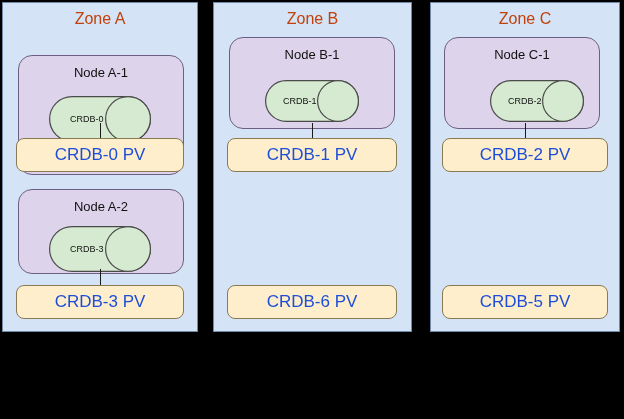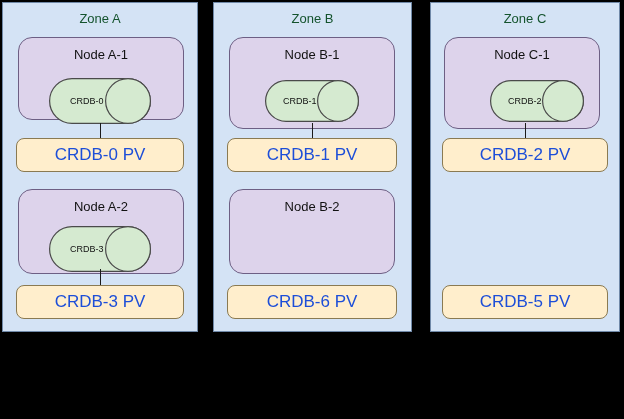--- a/index.html
+++ b/index.html
@@ -26,22 +26,22 @@
     background: #d4e3f5;
     border: 1px solid #7089a8;
     box-sizing: border-box;
   }
   .zone-title {
     position: absolute;
     left: 0;
     right: 0;
     top: 8px;
     text-align: center;
-    font-size: 13px;
-    color: #14532d;
+    font-size: 16px;
+    color: #c2410c;
     line-height: 16px;
   }
   .node {
     position: absolute;
     background: #ddd3eb;
     border: 1px solid #6d5f84;
     border-radius: 14px;
     box-sizing: border-box;
   }
   .node-title {
@@ -95,21 +95,21 @@
   }
 </style>
 </head>
 <body>
 
 <div id="canvas">
 
   <div class="zone" style="left:2px; top:2px; width:196px; height:330px;">
     <div class="zone-title">Zone A</div>
 
-    <div class="node" style="left:15px; top:34px; width:166px; height:83px;">
+    <div class="node" style="left:15px; top:52px; width:166px; height:120px;">
       <div class="node-title">Node A-1</div>
       <div class="cyl" style="left:30px; top:40px; width:102px; height:46px;">
         <svg width="102" height="46" viewBox="0 0 102 46">
           <path d="M 23,0.6 L 79,0.6 A 22.4,22.4 0 0 1 79,45.4 L 23,45.4 A 22.4,22.4 0 0 1 23,0.6 Z" fill="#d5ead0" stroke="#4a4a4a" stroke-width="1.2"></path>
           <ellipse cx="79" cy="23" rx="22.4" ry="22.4" fill="#d5ead0" stroke="#4a4a4a" stroke-width="1.2"></ellipse>
         </svg>
         <div class="cyl-label">CRDB-0</div>
       </div>
     </div>
     <div class="connector" style="left:97px; top:120px; height:17px;"></div>
@@ -147,23 +147,20 @@
         </svg>
         <div class="cyl-label">CRDB-1</div>
       </div>
     </div>
     <div class="connector" style="left:98px; top:120px; height:17px;"></div>
 
     <div class="pv" style="left:13px; top:135px; width:170px; height:34px;">
       <span>CRDB-1 PV</span>
     </div>
 
-    <div class="node" style="left:15px; top:186px; width:166px; height:85px;">
-      <div class="node-title">Node B-2</div>
-    </div>
 
     <div class="pv" style="left:13px; top:282px; width:170px; height:34px;">
       <span>CRDB-6 PV</span>
     </div>
   </div>
 
   <div class="zone" style="left:430px; top:2px; width:190px; height:330px;">
     <div class="zone-title">Zone C</div>
 
     <div class="node" style="left:13px; top:34px; width:156px; height:92px;">

